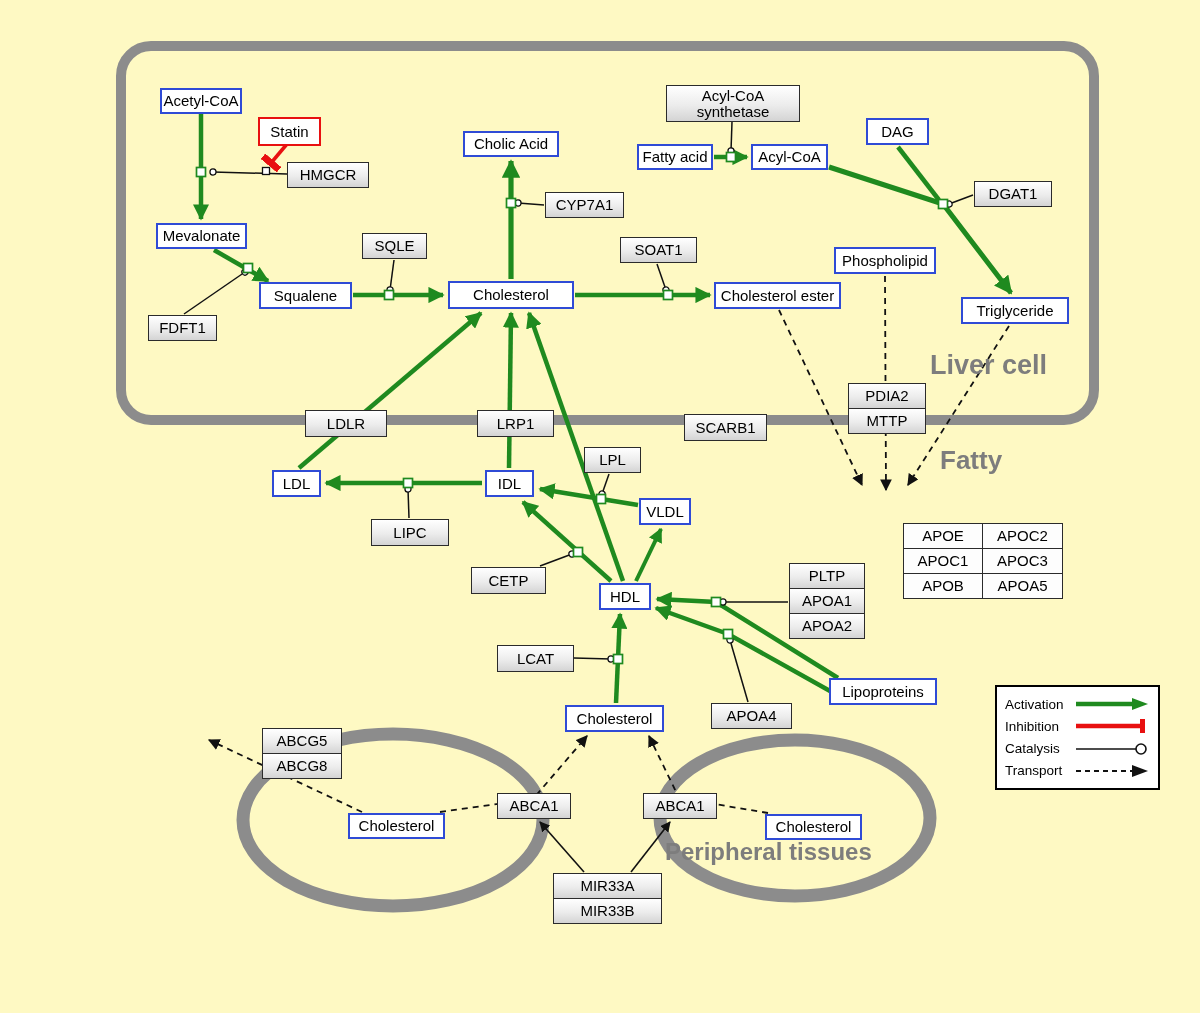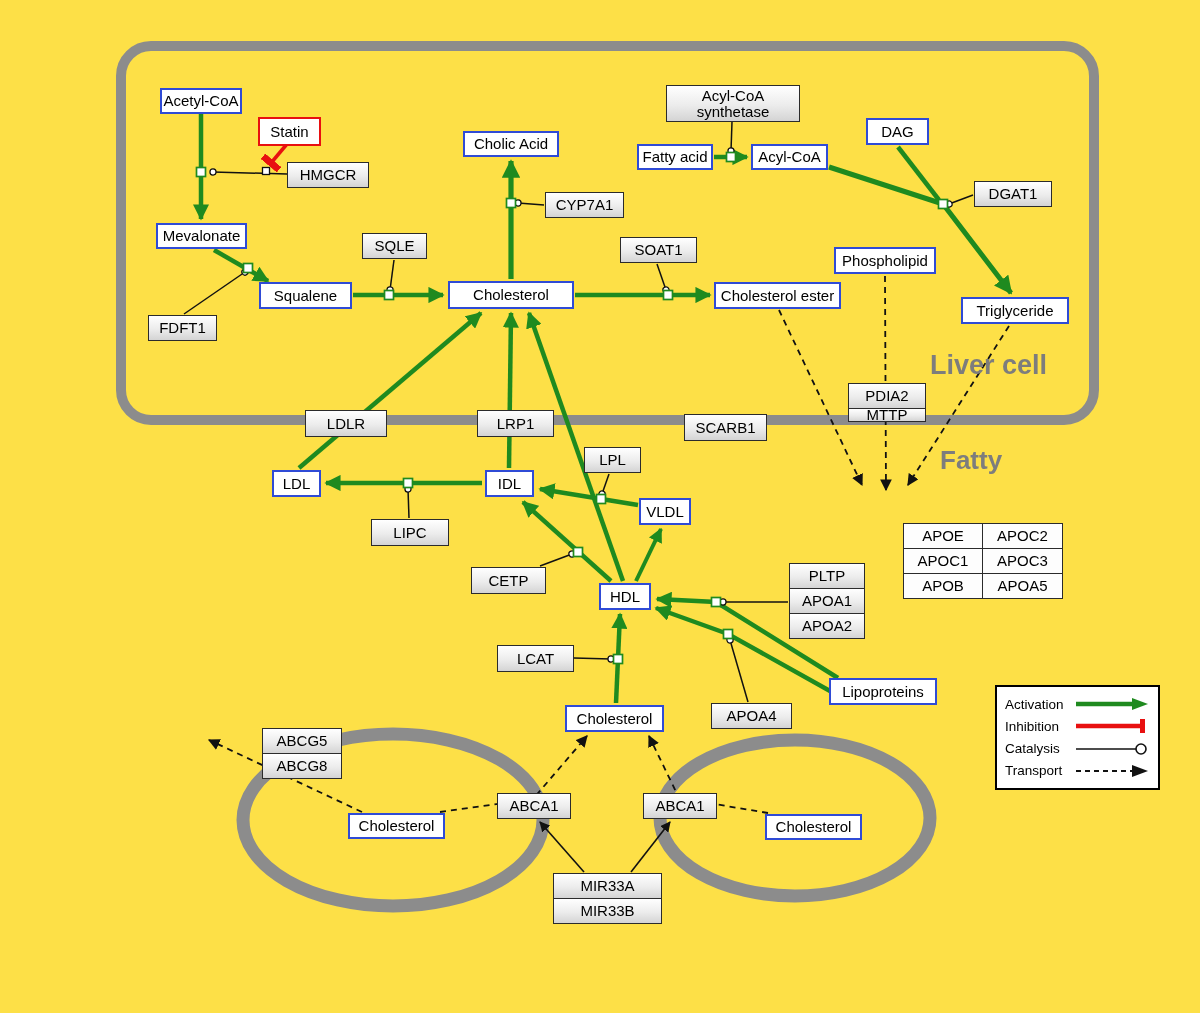--- a/index.html
+++ b/index.html
@@ -1,16 +1,16 @@
 <!DOCTYPE html>
 <html><head>
 <meta charset="utf-8">
 <style>
   html,body{margin:0;padding:0;background:#fff;}
-  #canvas{position:relative;width:1200px;height:1013px;background:#fde047;
+  #canvas{position:relative;width:1200px;height:1013px;background:#fef9c3;
           font-family:"Liberation Sans",sans-serif;overflow:hidden;}
   svg.layer{position:absolute;left:0;top:0;}
   .b{position:absolute;box-sizing:border-box;display:flex;flex-direction:column;
      align-items:center;justify-content:center;text-align:center;
      font-size:15px;line-height:1.05;color:#000;background:#fff;z-index:3;}
   .metab{border:2.6px solid #2f4bd6;}
   .drug{border:2.6px solid #e81010;}
   .enz{border:1.4px solid #2b2b2b;
        background:linear-gradient(180deg,#ffffff 0%,#ececec 55%,#d4d4d4 100%);}
   .cell{border:1.4px solid #2b2b2b;background:#fdfdfd;}
@@ -141,21 +141,21 @@
   <div class="b metab" style="left:751px;top:144px;width:77px;height:26px">Acyl-CoA</div>
   <div class="b metab" style="left:866px;top:118px;width:63px;height:27px">DAG</div>
   <div class="b enz" style="left:974px;top:181px;width:78px;height:26px">DGAT1</div>
   <div class="b metab" style="left:834px;top:247px;width:102px;height:27px">Phospholipid</div>
   <div class="b metab" style="left:961px;top:297px;width:108px;height:27px">Triglyceride</div>
 
   <div class="b enz" style="left:305px;top:410px;width:82px;height:27px">LDLR</div>
   <div class="b enz" style="left:477px;top:410px;width:77px;height:27px">LRP1</div>
   <div class="b enz" style="left:684px;top:414px;width:83px;height:27px">SCARB1</div>
   <div class="b enz" style="left:848px;top:383px;width:78px;height:26px">PDIA2</div>
-  <div class="b enz" style="left:848px;top:408px;width:78px;height:14px">MTTP</div>
+  <div class="b enz" style="left:848px;top:408px;width:78px;height:26px">MTTP</div>
 
   <div class="b metab" style="left:272px;top:470px;width:49px;height:27px">LDL</div>
   <div class="b metab" style="left:485px;top:470px;width:49px;height:27px">IDL</div>
   <div class="b enz" style="left:371px;top:519px;width:78px;height:27px">LIPC</div>
   <div class="b enz" style="left:584px;top:447px;width:57px;height:26px">LPL</div>
   <div class="b metab" style="left:639px;top:498px;width:52px;height:27px">VLDL</div>
   <div class="b enz" style="left:471px;top:567px;width:75px;height:27px">CETP</div>
   <div class="b metab" style="left:599px;top:583px;width:52px;height:27px">HDL</div>
   <div class="b enz" style="left:789px;top:563px;width:76px;height:26px">PLTP</div>
   <div class="b enz" style="left:789px;top:588px;width:76px;height:26px">APOA1</div>
@@ -178,20 +178,21 @@
   <div class="b enz" style="left:262px;top:753px;width:80px;height:26px">ABCG8</div>
   <div class="b metab" style="left:348px;top:813px;width:97px;height:26px">Cholesterol</div>
   <div class="b enz" style="left:497px;top:793px;width:74px;height:26px">ABCA1</div>
   <div class="b enz" style="left:643px;top:793px;width:74px;height:26px">ABCA1</div>
   <div class="b enz" style="left:553px;top:873px;width:109px;height:26px">MIR33A</div>
   <div class="b enz" style="left:553px;top:898px;width:109px;height:26px">MIR33B</div>
   <div class="b metab" style="left:765px;top:814px;width:97px;height:26px">Cholesterol</div>
 
   <div class="rlabel" style="left:930px;top:350px;width:180px;font-size:27px">Liver cell</div>
   <div class="rlabel" style="left:940px;top:445px;width:160px;font-size:26px">Fatty</div>
+  <div class="rlabel" style="left:665px;top:838px;width:280px;font-size:24px">Peripheral tissues</div>
 
   <div class="legend" style="left:995px;top:685px;width:165px;height:105px">
     <div class="lrow">
       <span>Activation</span>
       <svg width="76" height="16">
         <line x1="2" y1="8" x2="60" y2="8" stroke="#1f8a1f" stroke-width="4.5"></line>
         <polygon points="58,2 74,8 58,14" fill="#1f8a1f"></polygon>
       </svg>
     </div>
     <div class="lrow">

